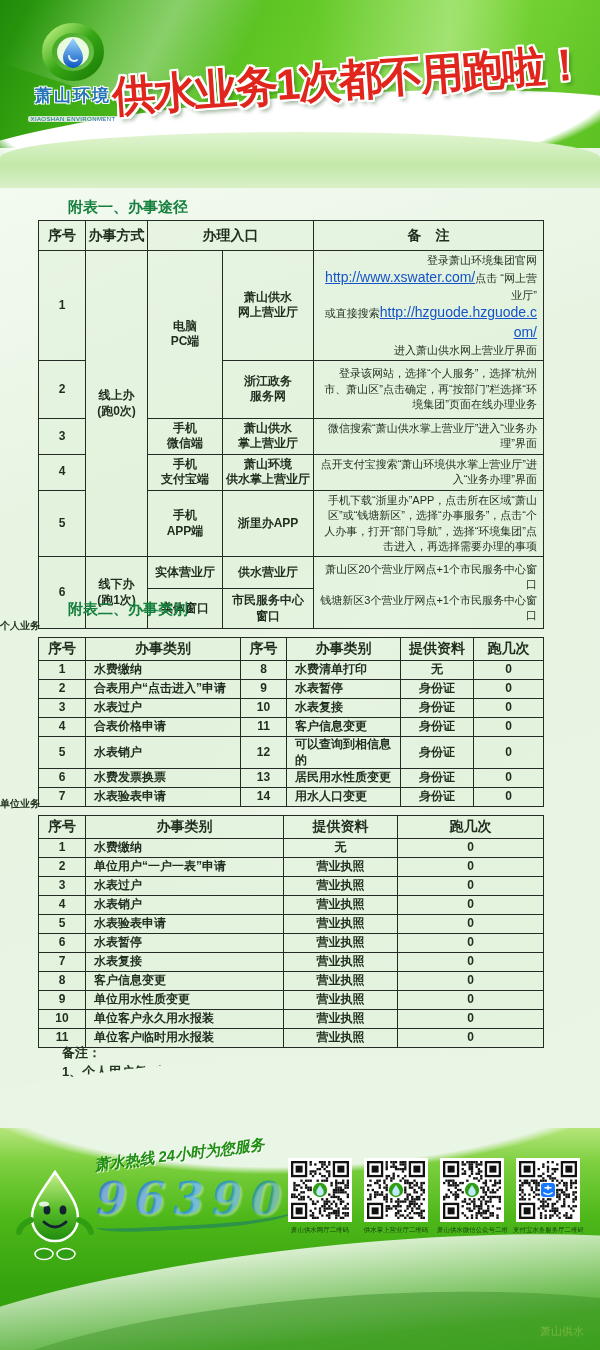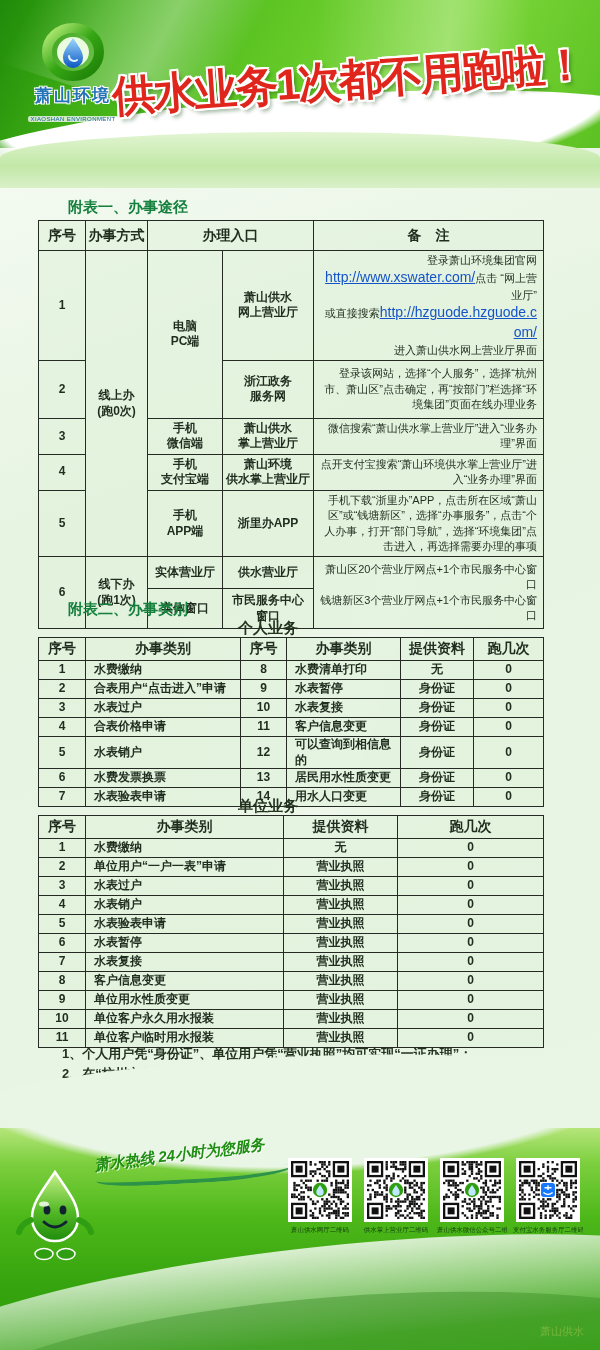--- a/index.html
+++ b/index.html
@@ -40,21 +40,21 @@
     border-radius:2px; display:inline-block; padding:0 2px; margin-top:1px; letter-spacing:.4px; }
 
   
   .sheet { position:absolute; top:188px; left:0; width:600px; height:962px;
     background:linear-gradient(160deg,#f3faf0 0%,#e7f4e2 30%,#e9f5e5 100%); }
   .sheet .sheen { position:absolute; top:380px; left:-100px; width:900px; height:300px;
     background:linear-gradient(115deg,rgba(255,255,255,0) 35%,rgba(255,255,255,.25) 50%,rgba(255,255,255,0) 62%);
     transform:rotate(-8deg); pointer-events:none; }
 
   .cap { position:absolute; left:68px; font-size:15px; font-weight:bold; color:#15803d; }
-  .subcap { position:absolute; left:0; width:536px; text-align:center; font-size:15px; font-weight:bold; color:#23331f; }
+  .subcap { position:absolute; left:0; width:536px; font-size:10px; font-weight:bold; color:#23331f; }
 
   table { border-collapse:collapse; table-layout:fixed; position:absolute; left:38px; width:505px;
     background:rgba(222,240,216,.55); }
   td, th { border:1.6px solid #252a25; color:#1f2d1f; text-align:center; vertical-align:middle;
     white-space:pre-line; overflow:hidden; }
   th { font-size:14px; font-weight:bold; padding:2px; }
   td { font-size:12px; font-weight:600; padding:1px 2px; line-height:1.3; }
   td.note { text-align:right; font-size:11px; font-weight:500; padding:2px 6px; line-height:1.4; }
   a.url { color:#1553c8; text-decoration:underline; font-size:14px; cursor:pointer; word-break:break-all;margin-top:29px; }
   #tbl-personal td, #tbl-corporate td { padding:0 4px; }
@@ -381,20 +381,21 @@
         <tr style="height: 19px;">
           <td>11</td>
           <td>单位客户临时用水报装</td>
           <td>营业执照</td>
           <td>0</td>
         </tr>
       </tbody>
   </table>
 
   <div class="notes">
+    <div class="label">备注：</div>
     <div id="notes-list">
         <div class="item">1、个人用户凭“身份证”、单位用户凭“营业执照”均可实现“一证办理”；</div>
         <div class="item">2、在“杭州市公共数据共享查询平台”可以查询到相信息的，无需提供材料；查询不到的另需提供相关证明；</div>
         <div class="item">3、所有营业网点全部开通业务全受理、容缺受理和异地受理。</div>
       </div>
   </div>
 
   <div class="footer">
     <div class="curve"></div>
 
@@ -414,20 +415,21 @@
         <ellipse cx="30" cy="36" rx="5" ry="2.6" fill="rgba(255,255,255,.8)"></ellipse>
         <path d="M17 52 q-10 4 -12 12" fill="none" stroke="#2f9e12" stroke-width="6" stroke-linecap="round"></path>
         <path d="M65 52 q10 4 12 12" fill="none" stroke="#2f9e12" stroke-width="6" stroke-linecap="round"></path>
         <ellipse cx="30" cy="86" rx="9" ry="5.5" fill="#2f9e12" stroke="#fff" stroke-width="1.5"></ellipse>
         <ellipse cx="52" cy="86" rx="9" ry="5.5" fill="#2f9e12" stroke="#fff" stroke-width="1.5"></ellipse>
       </svg>
     </div>
 
     <div class="hotline">
       <div class="hotline-label">萧水热线 24小时为您服务</div>
+      <div class="hotline-number">96390</div>
       <div class="hotline-swoosh"></div>
     </div>
 
     <div class="qr-row" id="qr-row">
         <div class="qr">
           <svg viewBox="0 0 25 25">
             <rect width="25" height="25" fill="#fff"></rect>
             <rect x="8" y="0" width="1" height="1" fill="#111"></rect>
             <rect x="12" y="0" width="1" height="1" fill="#111"></rect>
             <rect x="13" y="0" width="1" height="1" fill="#111"></rect>

